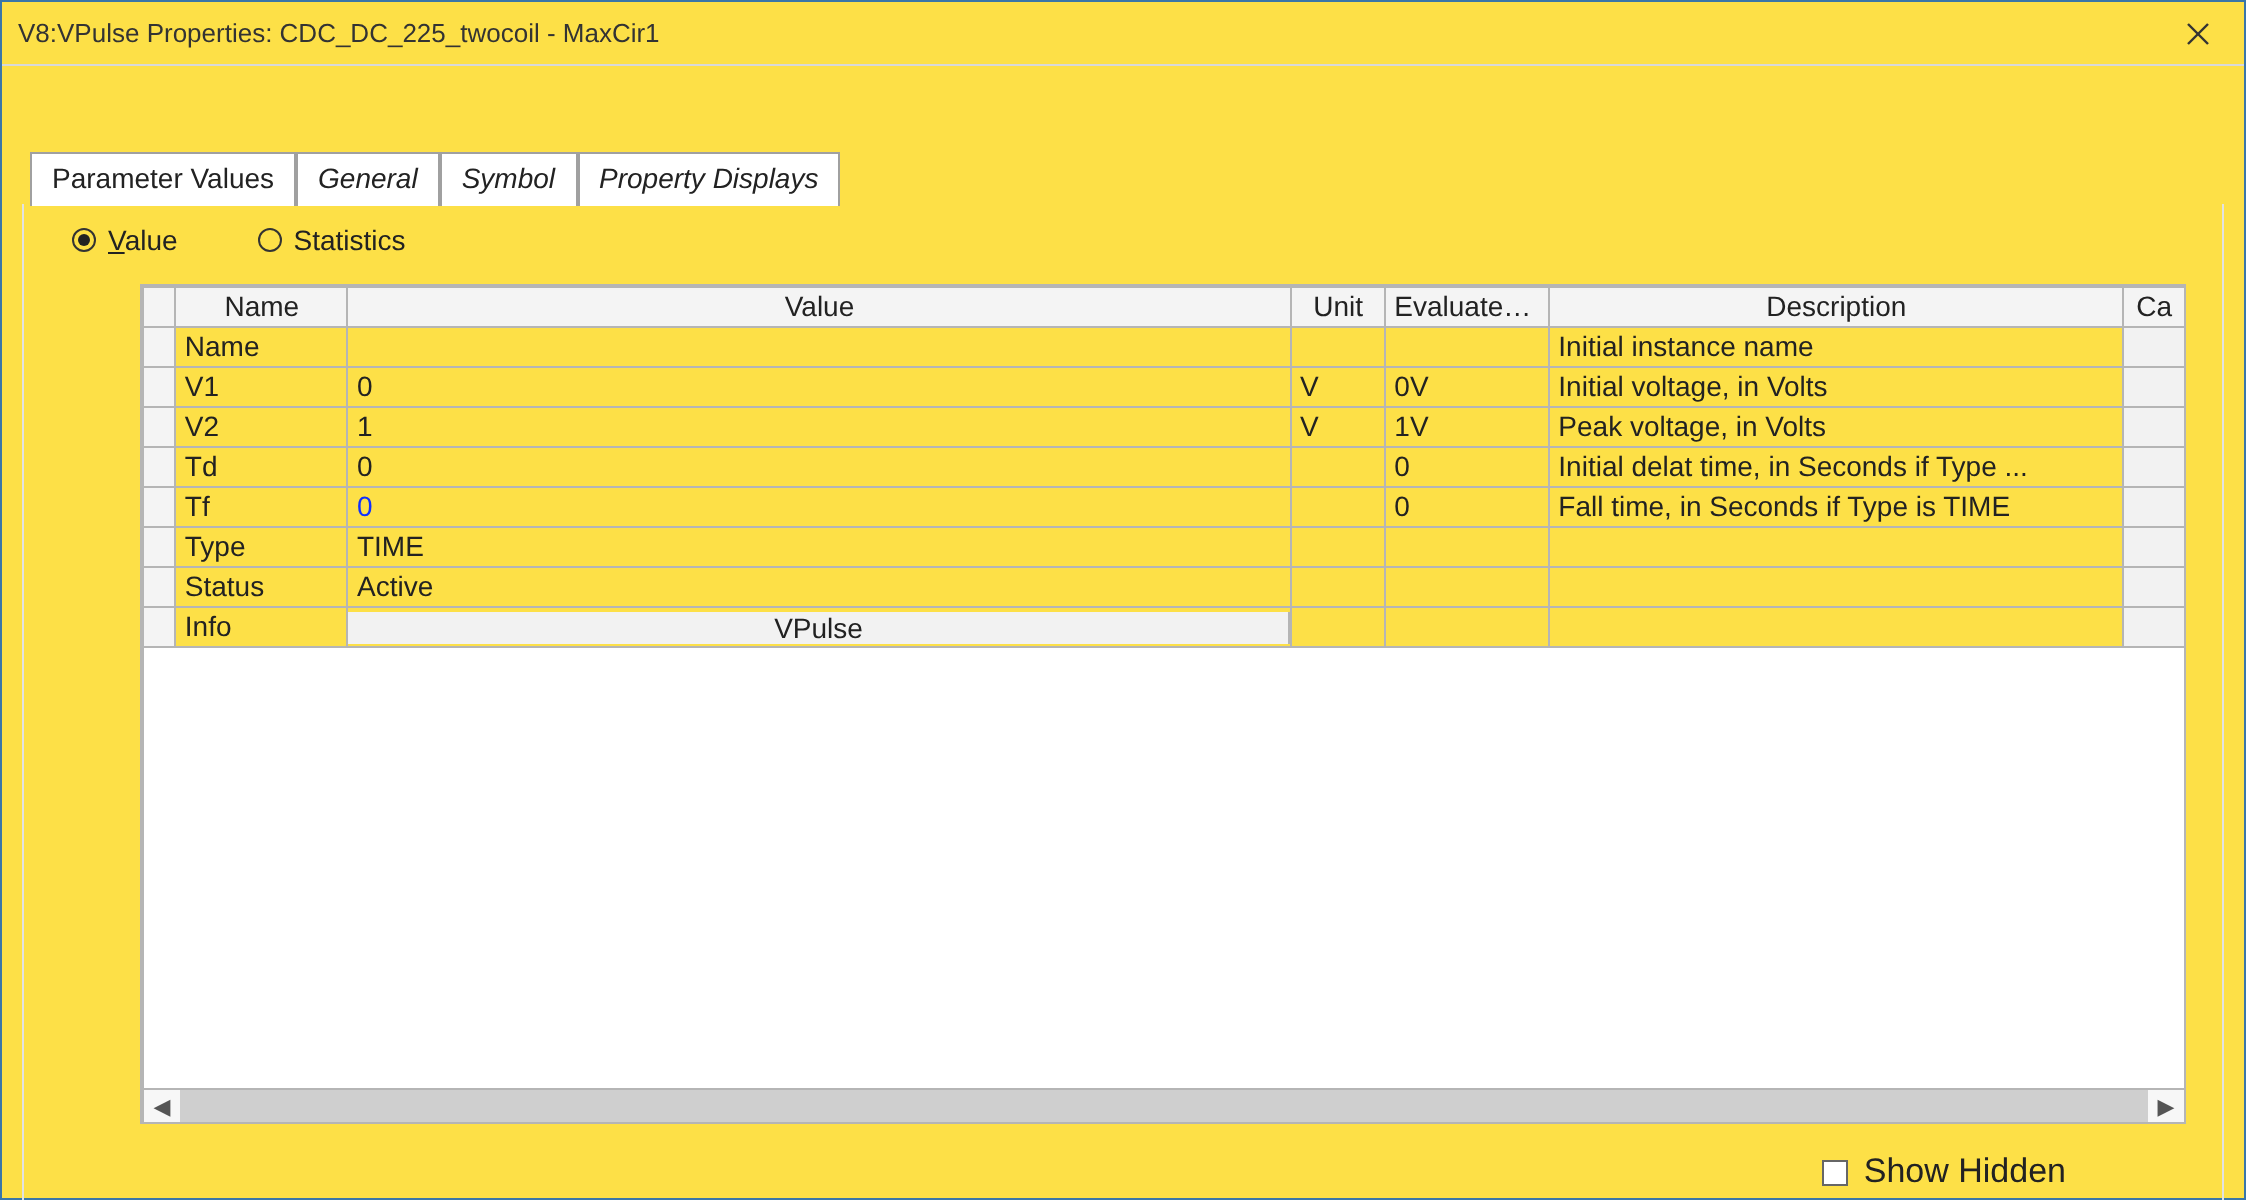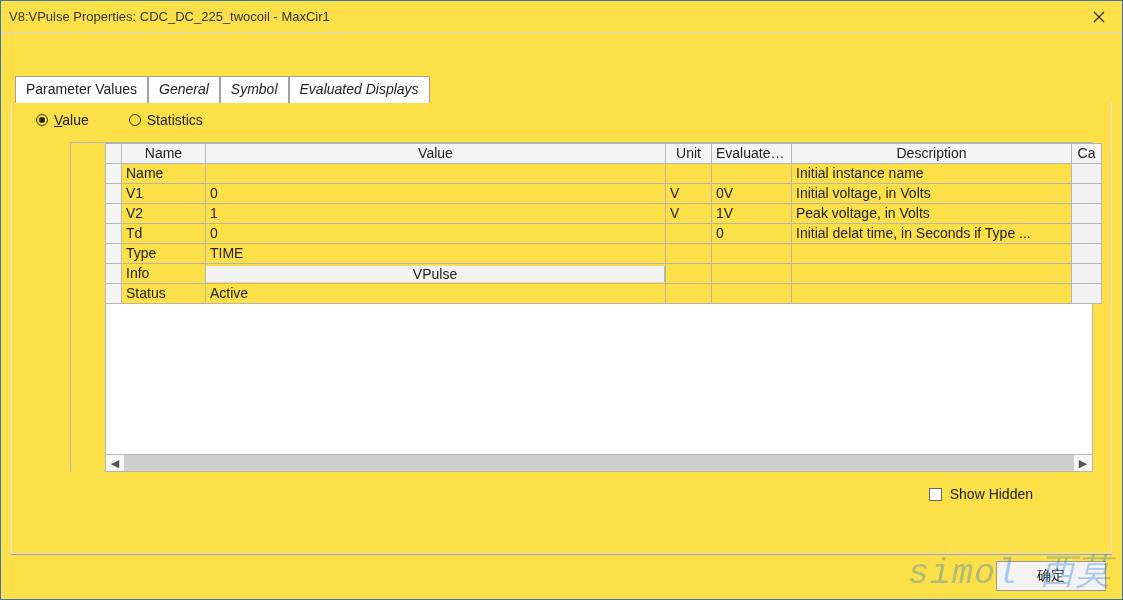--- a/index.html
+++ b/index.html
@@ -14,39 +14,39 @@
   .tab { padding:4px 10px 6px 10px; border:1px solid #a0a0a0; border-bottom:none; background:#fff; margin-right:0; font-size:14px; cursor:default; position:relative; top:1px;margin-top:32px; }
   .tab:not(:first-child){ border-left:1px solid #a0a0a0; }
   .tab.active { background:#fff; z-index:2; }
   .tab:not(.active){ background:#fff;font-style:italic; }
   .tabpage { padding:10px 18px 6px 18px; flex:1; display:flex; flex-direction:column; border:1px solid #e2e2e2; border-top:none; margin:0 2px; }
   .radios { display:flex; align-items:center; gap:40px; margin-bottom:14px; padding-left:6px; }
   .radio { display:flex; align-items:center; gap:6px; font-size:14px; cursor:default; }
   .radio .dot { width:12px; height:12px; border-radius:50%; border:1px solid #333; display:flex; align-items:center; justify-content:center; }
   .radio.checked .dot::after { content:""; width:6px; height:6px; border-radius:50%; background:#222; display:block; }
   .radio .u { text-decoration:underline; }
-  .grid-wrap { border:1px solid #b5b5b5; border-right:none; border-bottom:none; display:flex; flex-direction:column; height:330px; margin-left:40px; margin-right:0;padding-left:34px; }
+  .grid-wrap { border:1px solid #b5b5b5; border-right:none; border-bottom:none; display:flex; flex-direction:column; height:420px; margin-left:40px; margin-right:0; }
   table.grid { border-collapse:collapse; width:100%; table-layout:fixed; }
   table.grid th, table.grid td { border:1px solid #b5b5b5; padding:1px 4px 2px 4px; height:20px; font-size:14px; text-align:left; white-space:nowrap; overflow:hidden; text-overflow:ellipsis; }
   table.grid th { background:#f4f4f4; font-weight:normal; text-align:center; }
   table.grid td.rowhdr { background:#f4f4f4; width:16px; }
   table.grid .col-handle { width:16px; }
   table.grid .col-name { width:84px; }
   table.grid .col-value { width:460px; }
   table.grid .col-unit { width:46px; }
   table.grid .col-eval { width:80px; }
   table.grid .col-desc { width:280px; }
   table.grid .col-cb { width:30px; }
   .blue { color:#1030ff; }
   .whitespace { flex:1; background:#fff; border:1px solid #b5b5b5; border-top:none; border-bottom:none; }
   .hscroll { height:18px; display:flex; align-items:stretch; border:1px solid #b5b5b5; background:#f0f0f0; }
   .hscroll .arrow { width:18px; display:flex; align-items:center; justify-content:center; background:#f7f7f7; border:none; font-size:11px; color:#555; cursor:default; }
   .hscroll .track { flex:1; background:#cfcfcf; }
   .show-hidden-row { display:flex; justify-content:flex-end; padding:14px 60px 12px 0; }
-  .chk { display:flex; align-items:center; gap:8px; font-size:14px; }
+  .chk { display:flex; align-items:center; gap:8px; font-size:17px; }
   .chk .box { width:13px; height:13px; border:1px solid #666; background:#fff; }
   .footer-divider { border-top:1px solid #a0a0a0; margin:0 2px; }
   .footer { height:44px; display:flex; justify-content:flex-end; gap:18px; padding:6px 8px 2px 0; }
   .btn { width:110px; height:30px; border:1px solid #999; background:#f3f3f3; font-size:14px; display:flex; align-items:center; justify-content:center; cursor:default; }
   .watermark { position:absolute; right:10px; bottom:4px; font-style:italic; font-size:35px; color:rgba(30,120,210,0.35); font-family:Liberation Mono, monospace; letter-spacing:1px; pointer-events:none; }
   .info-btn { display:inline-block; width:100%; text-align:center; background:#f2f2f2; border-right:1px solid #b5b5b5;}
 </style>
 </head>
 <body>
 
@@ -59,21 +59,21 @@
           <line x1="11" y1="1" x2="1" y2="11" stroke="#333" stroke-width="1.2"></line>
         </svg>
     </div>
   </div>
 
   <div class="body">
     <div class="tabs" id="tabstrip">
         <div class="tab active">Parameter Values</div>
         <div class="tab">General</div>
         <div class="tab">Symbol</div>
-        <div class="tab">Evaluated Displays</div>
+        <div class="tab">Property Displays</div>
       </div>
     <div class="tabpage">
 
       <div class="radios">
         <div class="radio checked">
           <span class="dot"></span>
           <span><span class="u">V</span><span id="radValRest">alue</span></span>
         </div>
         <div class="radio">
           <span class="dot"></span>
@@ -135,40 +135,49 @@
                 <td class="rowhdr"></td>
                 <td>Td</td>
                 <td>0</td>
                 <td></td>
                 <td>0</td>
                 <td>Initial delat time, in Seconds if Type ...</td>
                 <td style="background: rgb(242, 242, 242);"></td>
               </tr>
               <tr>
                 <td class="rowhdr"></td>
+                <td>Tf</td>
+                <td class="blue">0</td>
+                <td></td>
+                <td>0</td>
+                <td>Fall time, in Seconds if Type is TIME</td>
+                <td style="background: rgb(242, 242, 242);"></td>
+              </tr>
+              <tr>
+                <td class="rowhdr"></td>
                 <td>Type</td>
                 <td>TIME</td>
                 <td></td>
                 <td></td>
                 <td></td>
                 <td style="background: rgb(242, 242, 242);"></td>
               </tr>
               <tr>
                 <td class="rowhdr"></td>
+                <td>Status</td>
+                <td>Active</td>
+                <td></td>
+                <td></td>
+                <td></td>
+                <td style="background: rgb(242, 242, 242);"></td>
+              </tr>
+              <tr>
+                <td class="rowhdr"></td>
                 <td>Info</td>
                 <td style="padding: 0px;"><span class="info-btn">VPulse</span></td>
-                <td></td>
-                <td></td>
-                <td></td>
-                <td style="background: rgb(242, 242, 242);"></td>
-              </tr>
-              <tr>
-                <td class="rowhdr"></td>
-                <td>Status</td>
-                <td>Active</td>
                 <td></td>
                 <td></td>
                 <td></td>
                 <td style="background: rgb(242, 242, 242);"></td>
               </tr>
             </tbody>
         </table>
         <div class="whitespace"></div>
         <div class="hscroll">
           <div class="arrow">◀</div>

